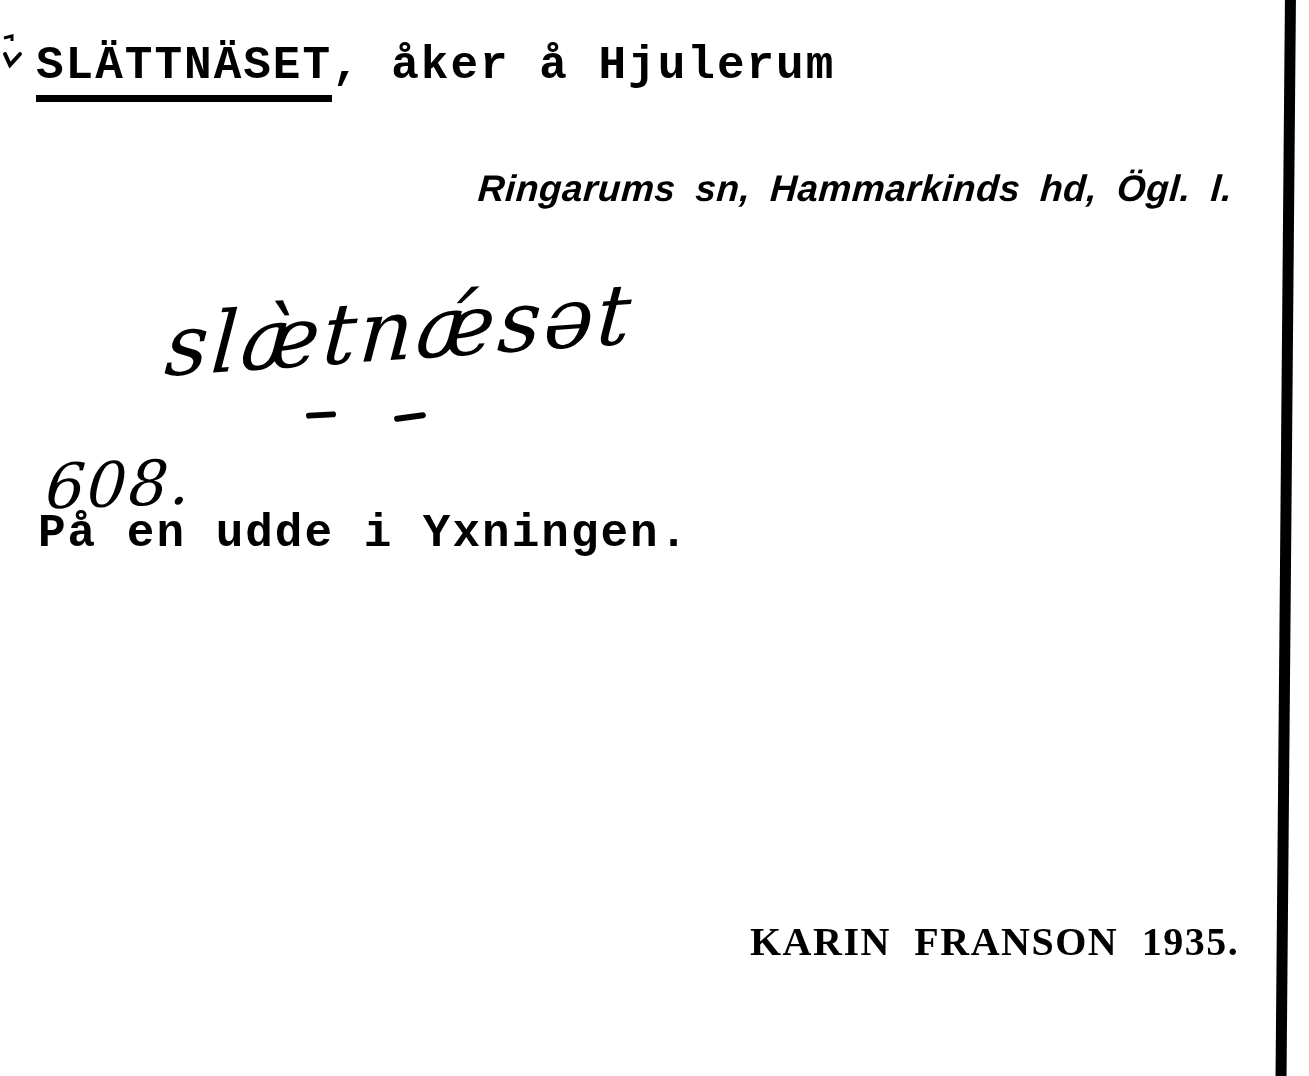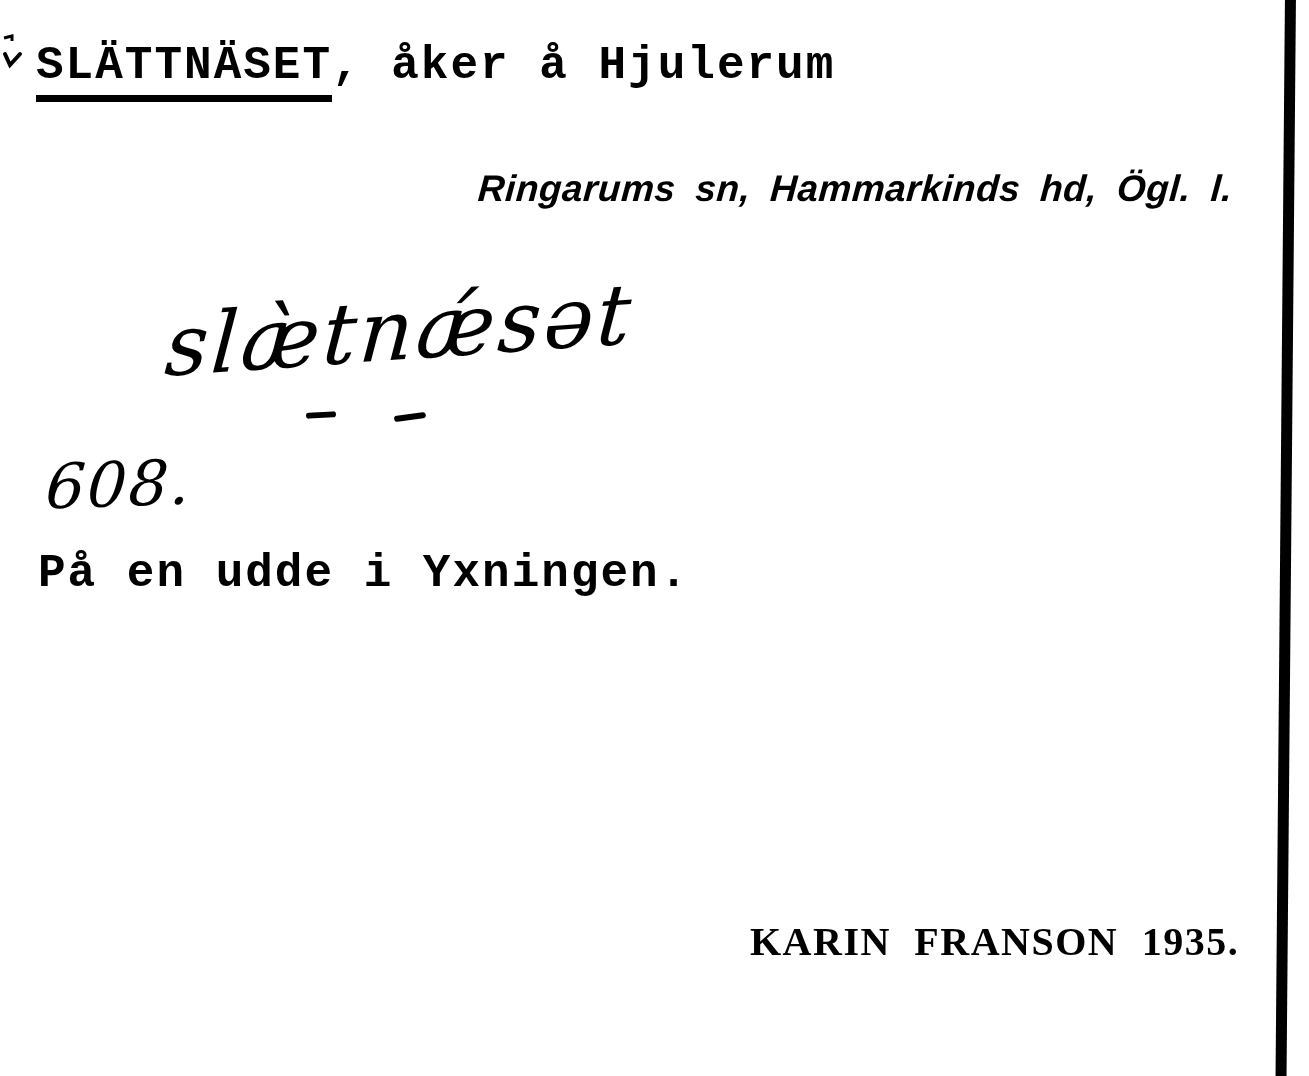--- a/index.html
+++ b/index.html
@@ -25,21 +25,21 @@
     letter-spacing: 2px;
     white-space: nowrap;
     color: #000000;
   }
   .header-line { left: 36px; top: 40px; }
   .place-name {
     display: inline-block;
     border-bottom: 7px solid #000000;
     padding-bottom: 3px;
   }
-  .note-line { left: 38px; top: 548px; }
+  .note-line { left: 38px; top: 508px; }
 
   
   .district-line {
     position: absolute;
     left: 478px;
     top: 168px;
     font-family: "Liberation Sans", sans-serif;
     font-style: italic;
     font-weight: bold;
     font-size: 37px;

